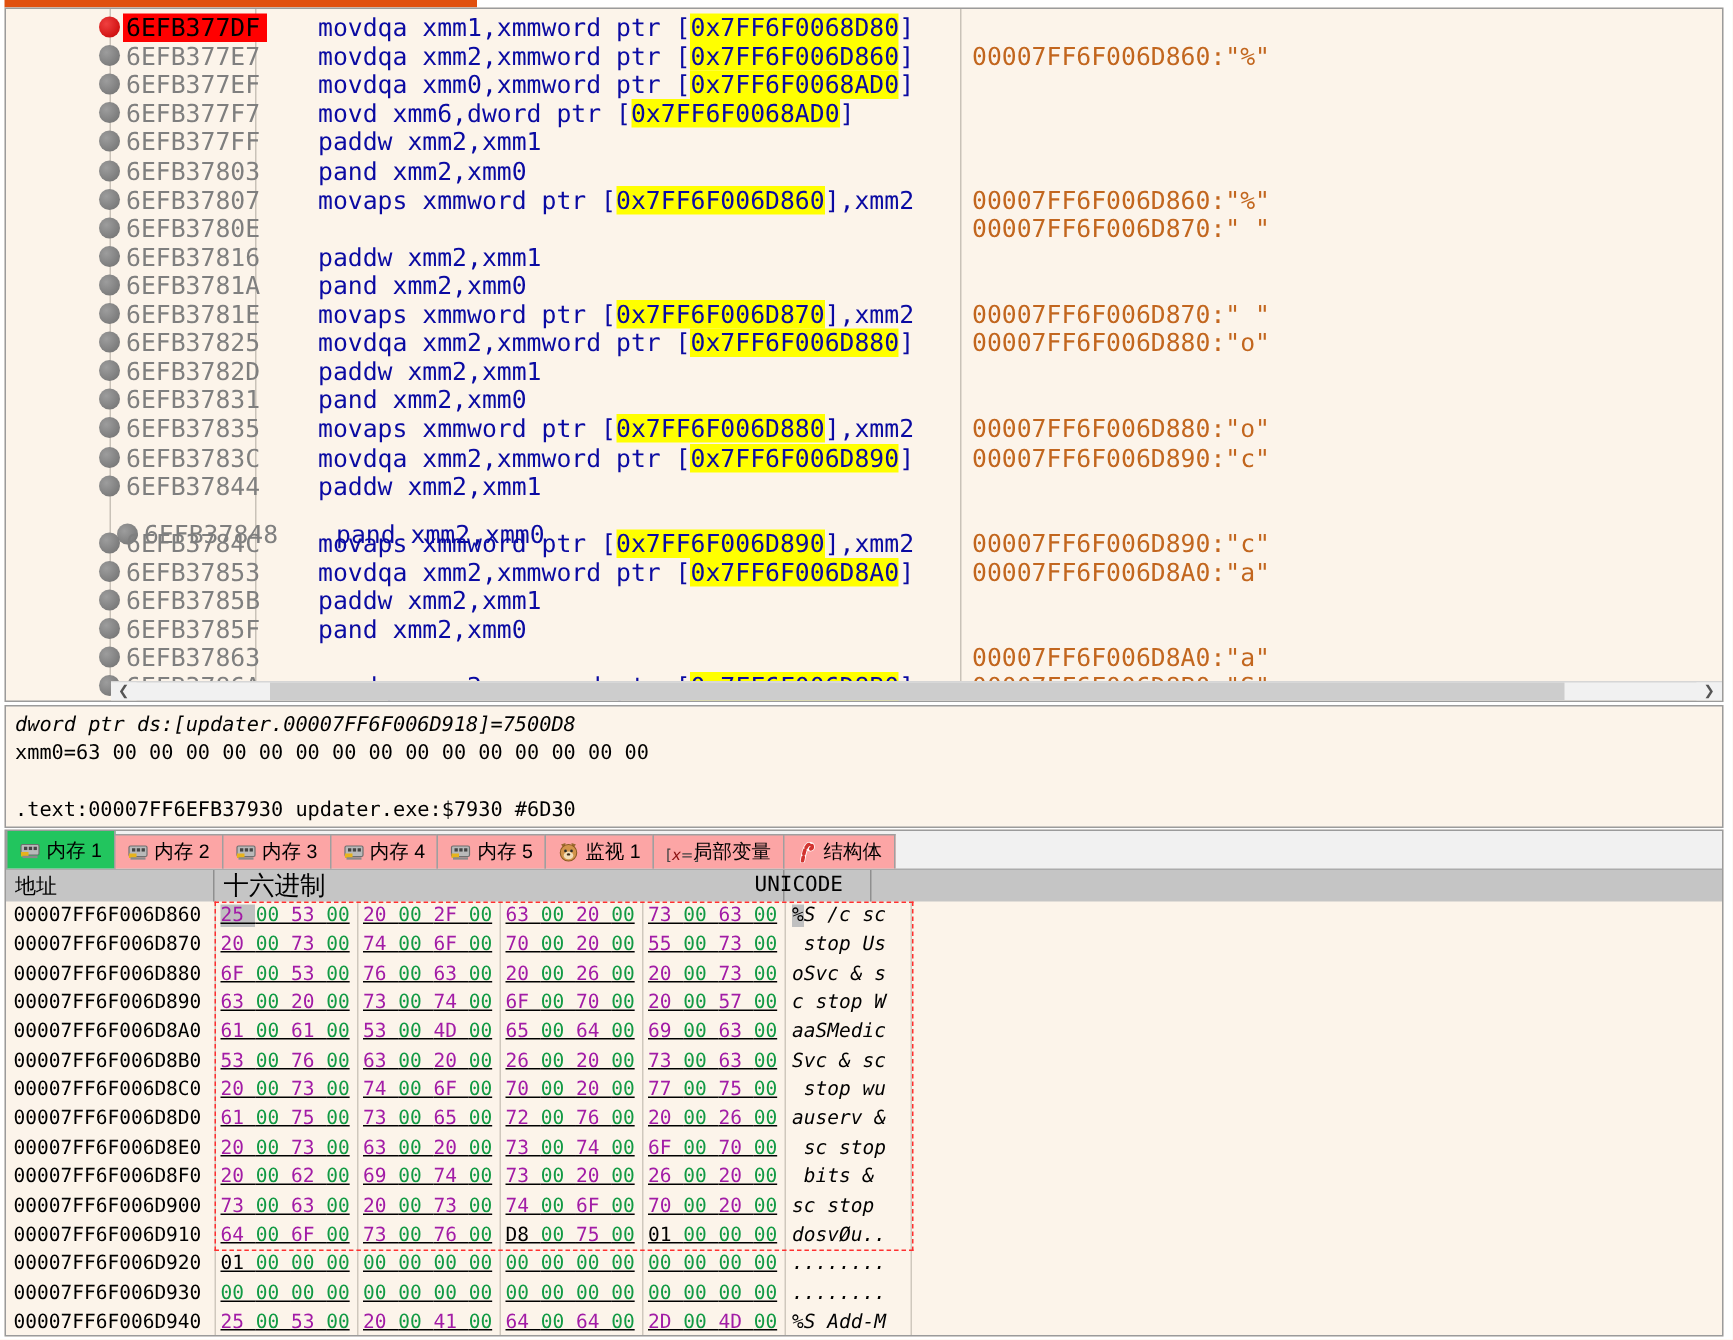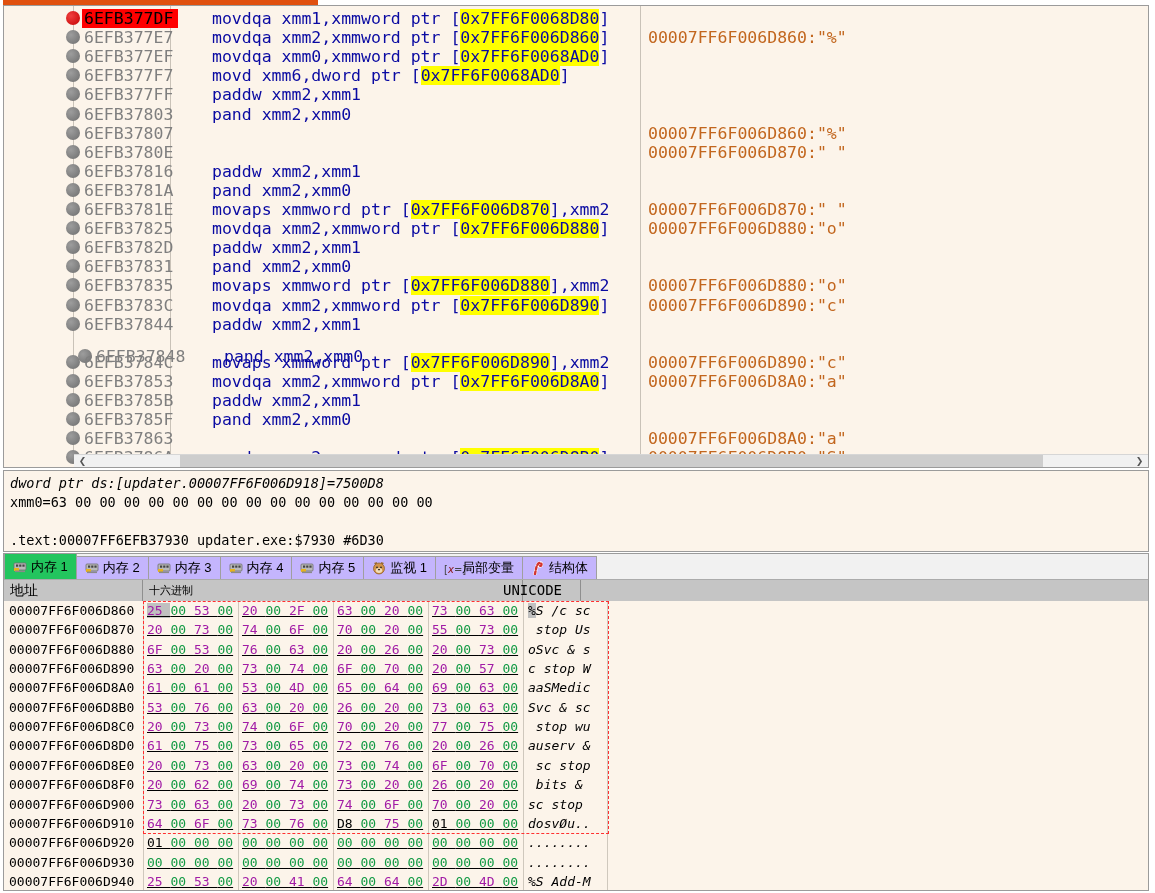--- a/index.html
+++ b/index.html
@@ -35,35 +35,35 @@
   #hthumb { position:absolute; left:106px; top:0; width:863px; height:12px; background:#CDCDCD; }
 
   
   #infopanel { top:470px; height:82px; font-size:13.5px; color:#000; }
   .info-line { position:absolute; left:6px; white-space:pre; line-height:19px; }
 
   
   #bottom { top:553px; height:338px; background:#FCF4EA; border:1px solid #9b9b9b; overflow:hidden; }
   #tabbar { position:absolute; left:0; top:0; width:100%; height:26px; background:#F1F1F1; border-bottom:1px solid #ababab; display:flex; align-items:flex-end; }
   .tab { display:flex; align-items:center; gap:4px; justify-content:center;
-         border:1px solid #9f9f9f; border-bottom:none; background:#c4b5fd;
+         border:1px solid #9f9f9f; border-bottom:none; background:#fca5a5;
          height:23px; font-size:13px; font-family:"Liberation Sans","DejaVu Sans",sans-serif;
          padding:0 8px; margin-right:-1px; color:#000; white-space:nowrap; }
   .tab.selected { background:#22c55e; height:26px; }
   .tab-icon { display:inline-block; width:14px; height:14px; }
   .tab-icon svg { display:block; }
   .locals-glyph { font-size:10px; color:#444; font-family:"DejaVu Sans",sans-serif; }
   .locals-glyph i { color:#8a1010; }
 
   #dump-header { position:absolute; left:0; top:26px; width:100%; height:21px; background:#C5C5C5;
                  font-size:14px; color:#000; }
   .hdr-cell { position:absolute; top:0; height:21px; line-height:21px; padding-left:6px;
               border-right:1px solid #8f8f8f; font-family:"Liberation Sans","DejaVu Sans",sans-serif; }
   #hdr-addr { left:0; width:139px; }
-  #hdr-hex  { left:139px; width:380px; font-size:11px; }
+  #hdr-hex  { left:139px; width:380px; font-size:17px; }
   #hdr-uni  { left:493px; width:84px; font-family:"DejaVu Sans Mono",monospace; }
   #hdr-rest { left:603px; right:0; border-right:none; }
 
   #dump-body { position:absolute; left:0; top:47px; width:100%; bottom:0; font-size:13px; }
   .dump-vline { position:absolute; top:47px; bottom:0; width:1px; background:#CFC8BD; }
   .dump-row { position:absolute; left:0; width:100%; height:19.35px; line-height:19.35px; white-space:pre; }
   .dump-addr { position:absolute; left:5px; color:#000; }
   .hex-group { position:absolute;text-decoration:underline; }
   .b0 { color:#129A44; }   
   .bA { color:#A21CA6; }   
@@ -83,21 +83,21 @@
   <div class="vline" style="left:69px;height:448px;"></div>
   <div class="vline" style="left:166px;height:448px;"></div>
   <div class="vline" style="left:636px;height:448px;"></div>
   <div id="disasm-rows">
       <div class="disasm-row" style="top: 3px;"><span class="bp-dot red"></span><span class="disasm-addr sel">6EFB377DF</span><span class="disasm-instr"><span>movdqa xmm1,xmmword ptr [</span><span class="hl">0x7FF6F0068D80</span><span>]</span></span></div>
       <div class="disasm-row" style="top: 22.1px;"><span class="bp-dot"></span><span class="disasm-addr">6EFB377E7</span><span class="disasm-instr"><span>movdqa xmm2,xmmword ptr [</span><span class="hl">0x7FF6F006D860</span><span>]</span></span><span class="disasm-comment">00007FF6F006D860:"%"</span></div>
       <div class="disasm-row" style="top: 41.2px;"><span class="bp-dot"></span><span class="disasm-addr">6EFB377EF</span><span class="disasm-instr"><span>movdqa xmm0,xmmword ptr [</span><span class="hl">0x7FF6F0068AD0</span><span>]</span></span></div>
       <div class="disasm-row" style="top: 60.3px;"><span class="bp-dot"></span><span class="disasm-addr">6EFB377F7</span><span class="disasm-instr"><span>movd xmm6,dword ptr [</span><span class="hl">0x7FF6F0068AD0</span><span>]</span></span></div>
       <div class="disasm-row" style="top: 79.4px;"><span class="bp-dot"></span><span class="disasm-addr">6EFB377FF</span><span class="disasm-instr"><span>paddw xmm2,xmm1</span></span></div>
       <div class="disasm-row" style="top: 98.5px;"><span class="bp-dot"></span><span class="disasm-addr">6EFB37803</span><span class="disasm-instr"><span>pand xmm2,xmm0</span></span></div>
-      <div class="disasm-row" style="top: 117.6px;"><span class="bp-dot"></span><span class="disasm-addr">6EFB37807</span><span class="disasm-comment">00007FF6F006D860:"%"</span></div>
+      <div class="disasm-row" style="top: 117.6px;"><span class="bp-dot"></span><span class="disasm-addr">6EFB37807</span><span class="disasm-instr"><span>movaps xmmword ptr [</span><span class="hl">0x7FF6F006D860</span><span>],xmm2</span></span><span class="disasm-comment">00007FF6F006D860:"%"</span></div>
       <div class="disasm-row" style="top: 136.7px;"><span class="bp-dot"></span><span class="disasm-addr">6EFB3780E</span><span class="disasm-comment">00007FF6F006D870:" "</span></div>
       <div class="disasm-row" style="top: 155.8px;"><span class="bp-dot"></span><span class="disasm-addr">6EFB37816</span><span class="disasm-instr"><span>paddw xmm2,xmm1</span></span></div>
       <div class="disasm-row" style="top: 174.9px;"><span class="bp-dot"></span><span class="disasm-addr">6EFB3781A</span><span class="disasm-instr"><span>pand xmm2,xmm0</span></span></div>
       <div class="disasm-row" style="top: 194px;"><span class="bp-dot"></span><span class="disasm-addr">6EFB3781E</span><span class="disasm-instr"><span>movaps xmmword ptr [</span><span class="hl">0x7FF6F006D870</span><span>],xmm2</span></span><span class="disasm-comment">00007FF6F006D870:" "</span></div>
       <div class="disasm-row" style="top: 213.1px;"><span class="bp-dot"></span><span class="disasm-addr">6EFB37825</span><span class="disasm-instr"><span>movdqa xmm2,xmmword ptr [</span><span class="hl">0x7FF6F006D880</span><span>]</span></span><span class="disasm-comment">00007FF6F006D880:"o"</span></div>
       <div class="disasm-row" style="top: 232.2px;"><span class="bp-dot"></span><span class="disasm-addr">6EFB3782D</span><span class="disasm-instr"><span>paddw xmm2,xmm1</span></span></div>
       <div class="disasm-row" style="top: 251.3px;"><span class="bp-dot"></span><span class="disasm-addr">6EFB37831</span><span class="disasm-instr"><span>pand xmm2,xmm0</span></span></div>
       <div class="disasm-row" style="top: 270.4px;"><span class="bp-dot"></span><span class="disasm-addr">6EFB37835</span><span class="disasm-instr"><span>movaps xmmword ptr [</span><span class="hl">0x7FF6F006D880</span><span>],xmm2</span></span><span class="disasm-comment">00007FF6F006D880:"o"</span></div>
       <div class="disasm-row" style="top: 289.5px;"><span class="bp-dot"></span><span class="disasm-addr">6EFB3783C</span><span class="disasm-instr"><span>movdqa xmm2,xmmword ptr [</span><span class="hl">0x7FF6F006D890</span><span>]</span></span><span class="disasm-comment">00007FF6F006D890:"c"</span></div>
       <div class="disasm-row" style="top: 308.6px;"><span class="bp-dot"></span><span class="disasm-addr">6EFB37844</span><span class="disasm-instr"><span>paddw xmm2,xmm1</span></span></div>

